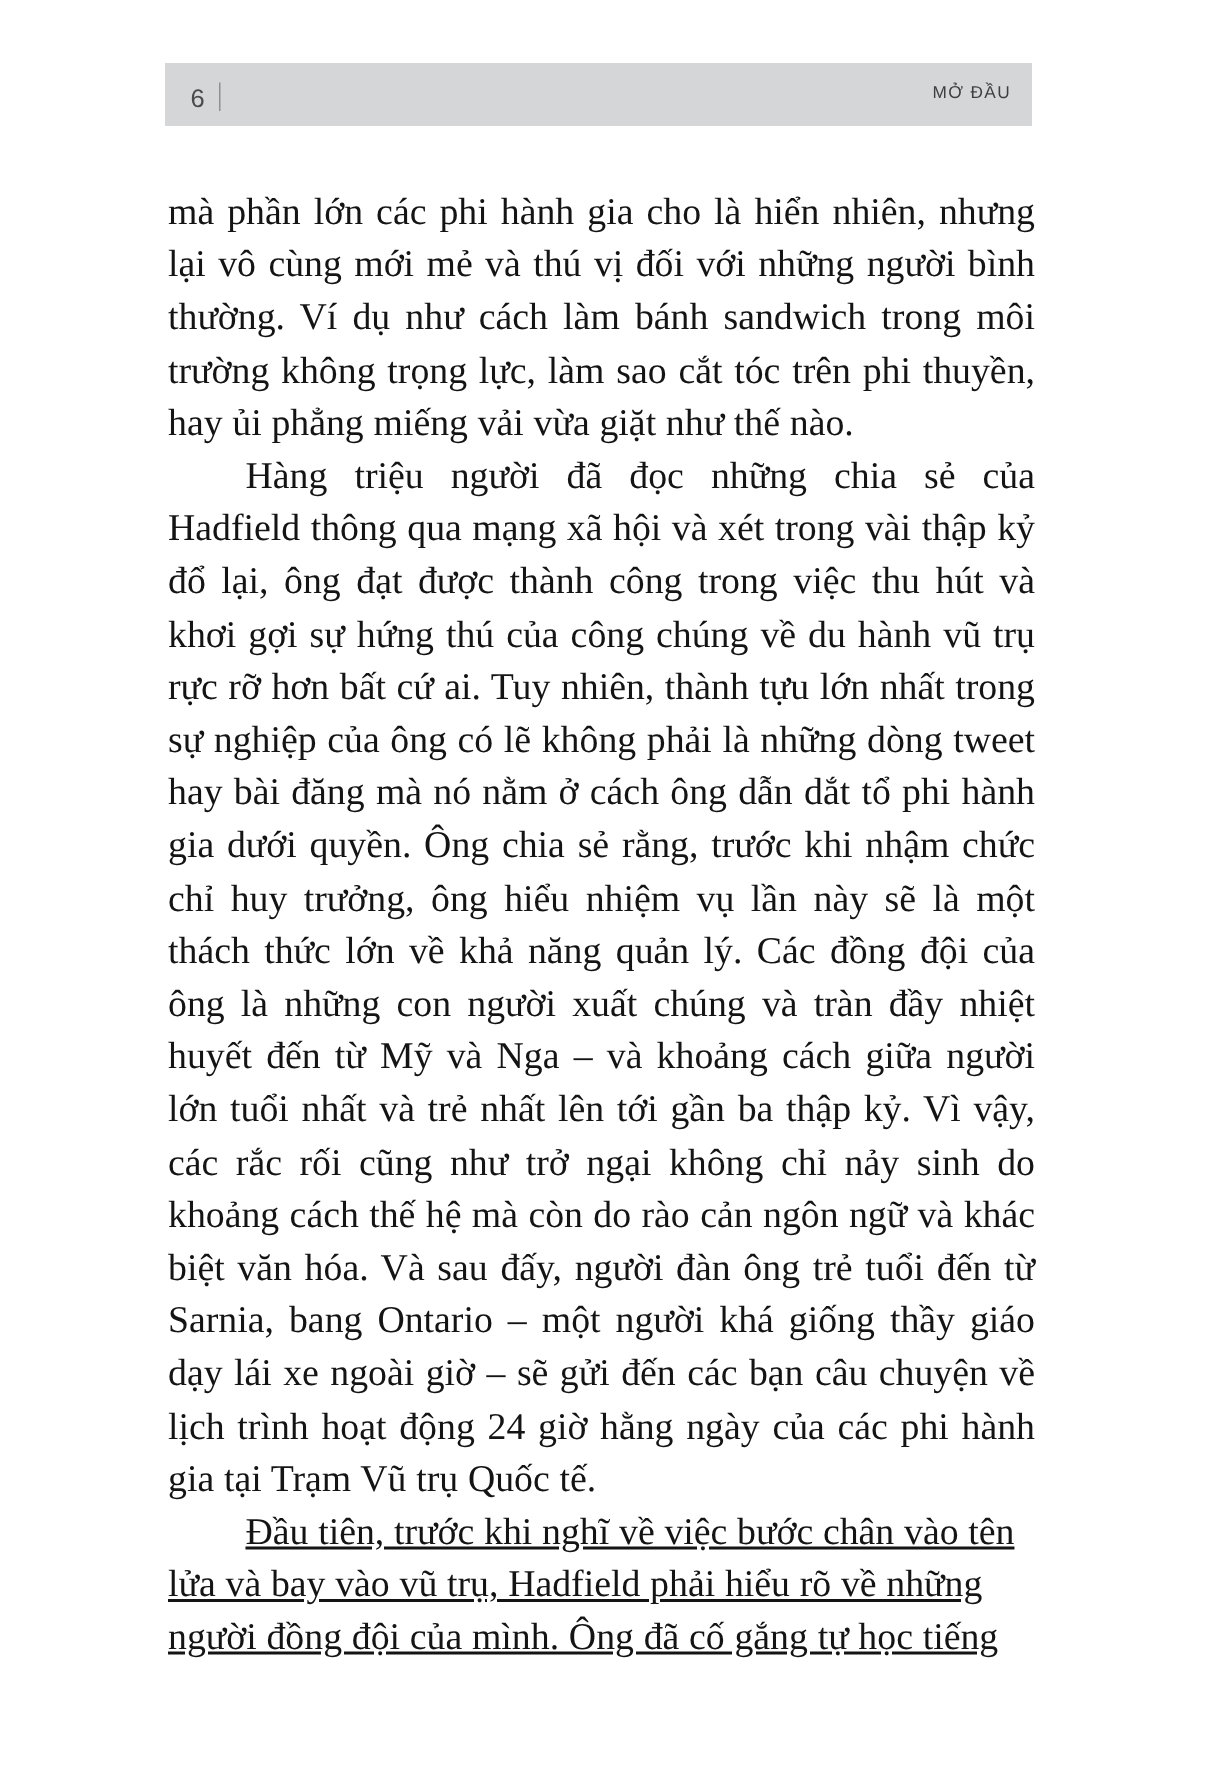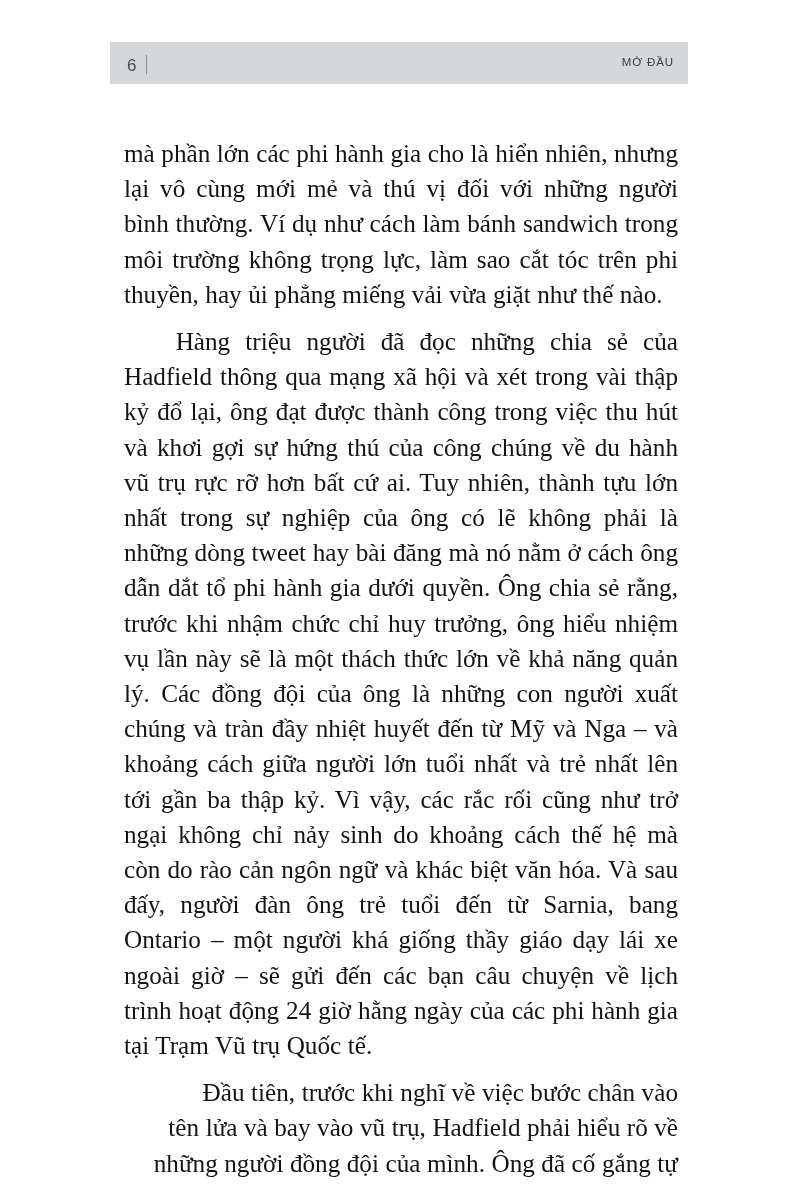--- a/index.html
+++ b/index.html
@@ -66,37 +66,38 @@
   }
 
   
   .text-column {
     position: absolute;
     left: 112px;
     top: 124px;
     width: 578px;
   }
   .para {
-    margin: 12px;
+    margin: 0;
     font-size: 25.2px;
     line-height: 35.2px;
     text-align: justify;
     text-justify: inter-word;
     color: #141414;
     -webkit-font-smoothing: antialiased;
     word-spacing: 0.2px;
   }
   .para.indented {
     text-indent: 2.05em;
   }
   .para + .para {
     margin-top: 0;
   }
   .para:last-child {
-    text-align: right;
+    text-align: left;
+    text-decoration: underline;
   }
 </style>
 </head>
 <body>
 
 <div class="page">
 
   <div class="header-band">
     <div class="folio-group">
       <span class="folio">6</span>

